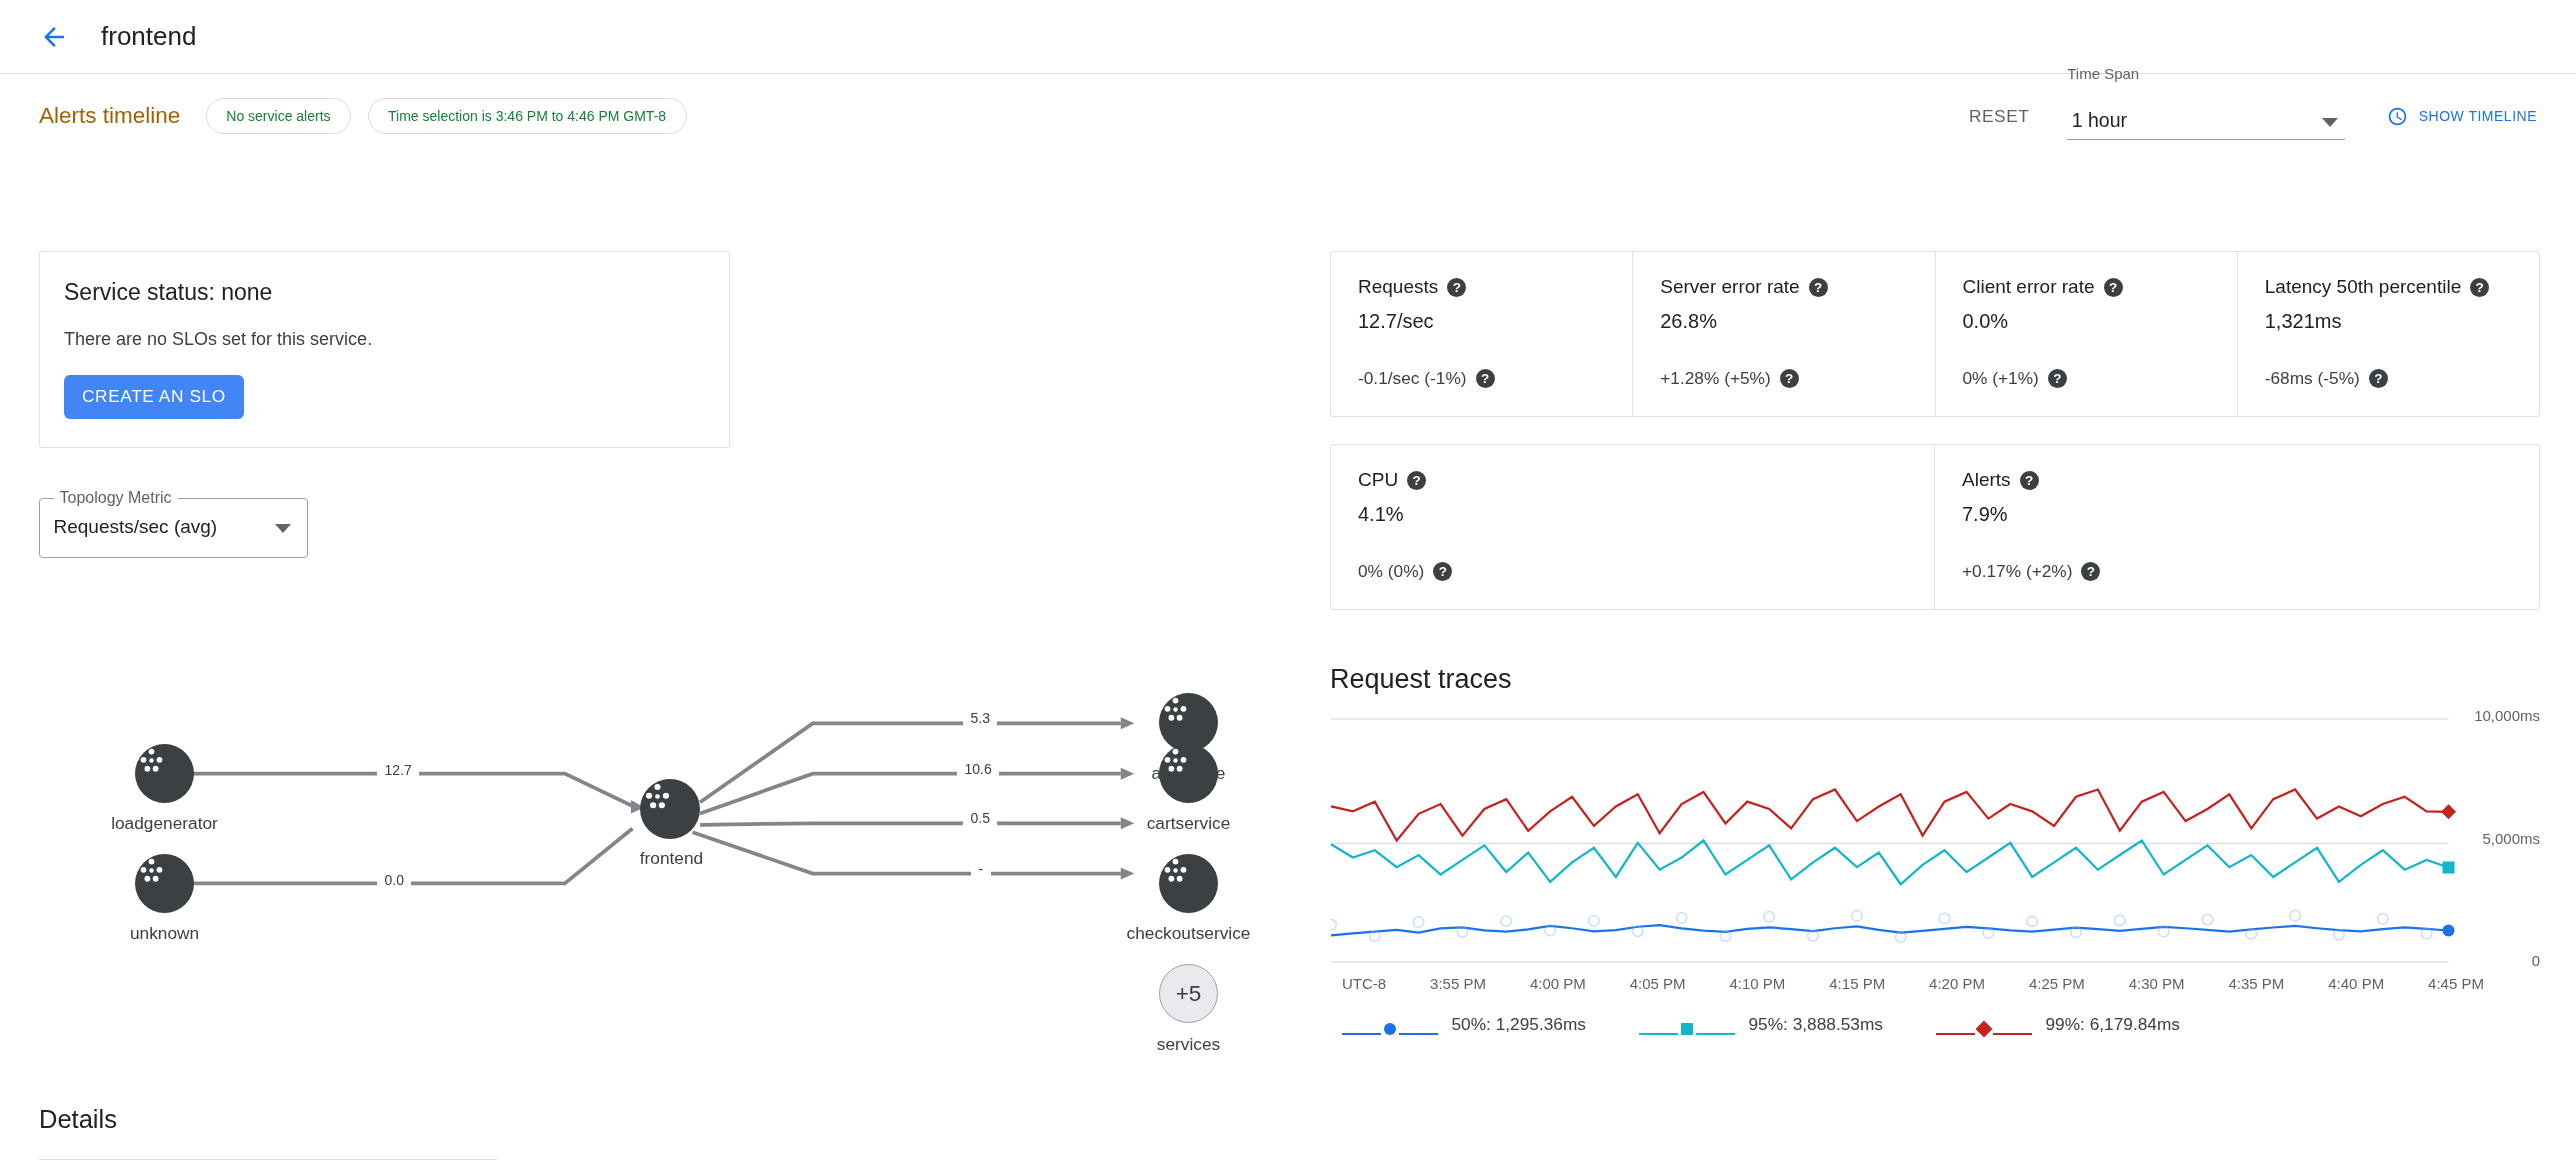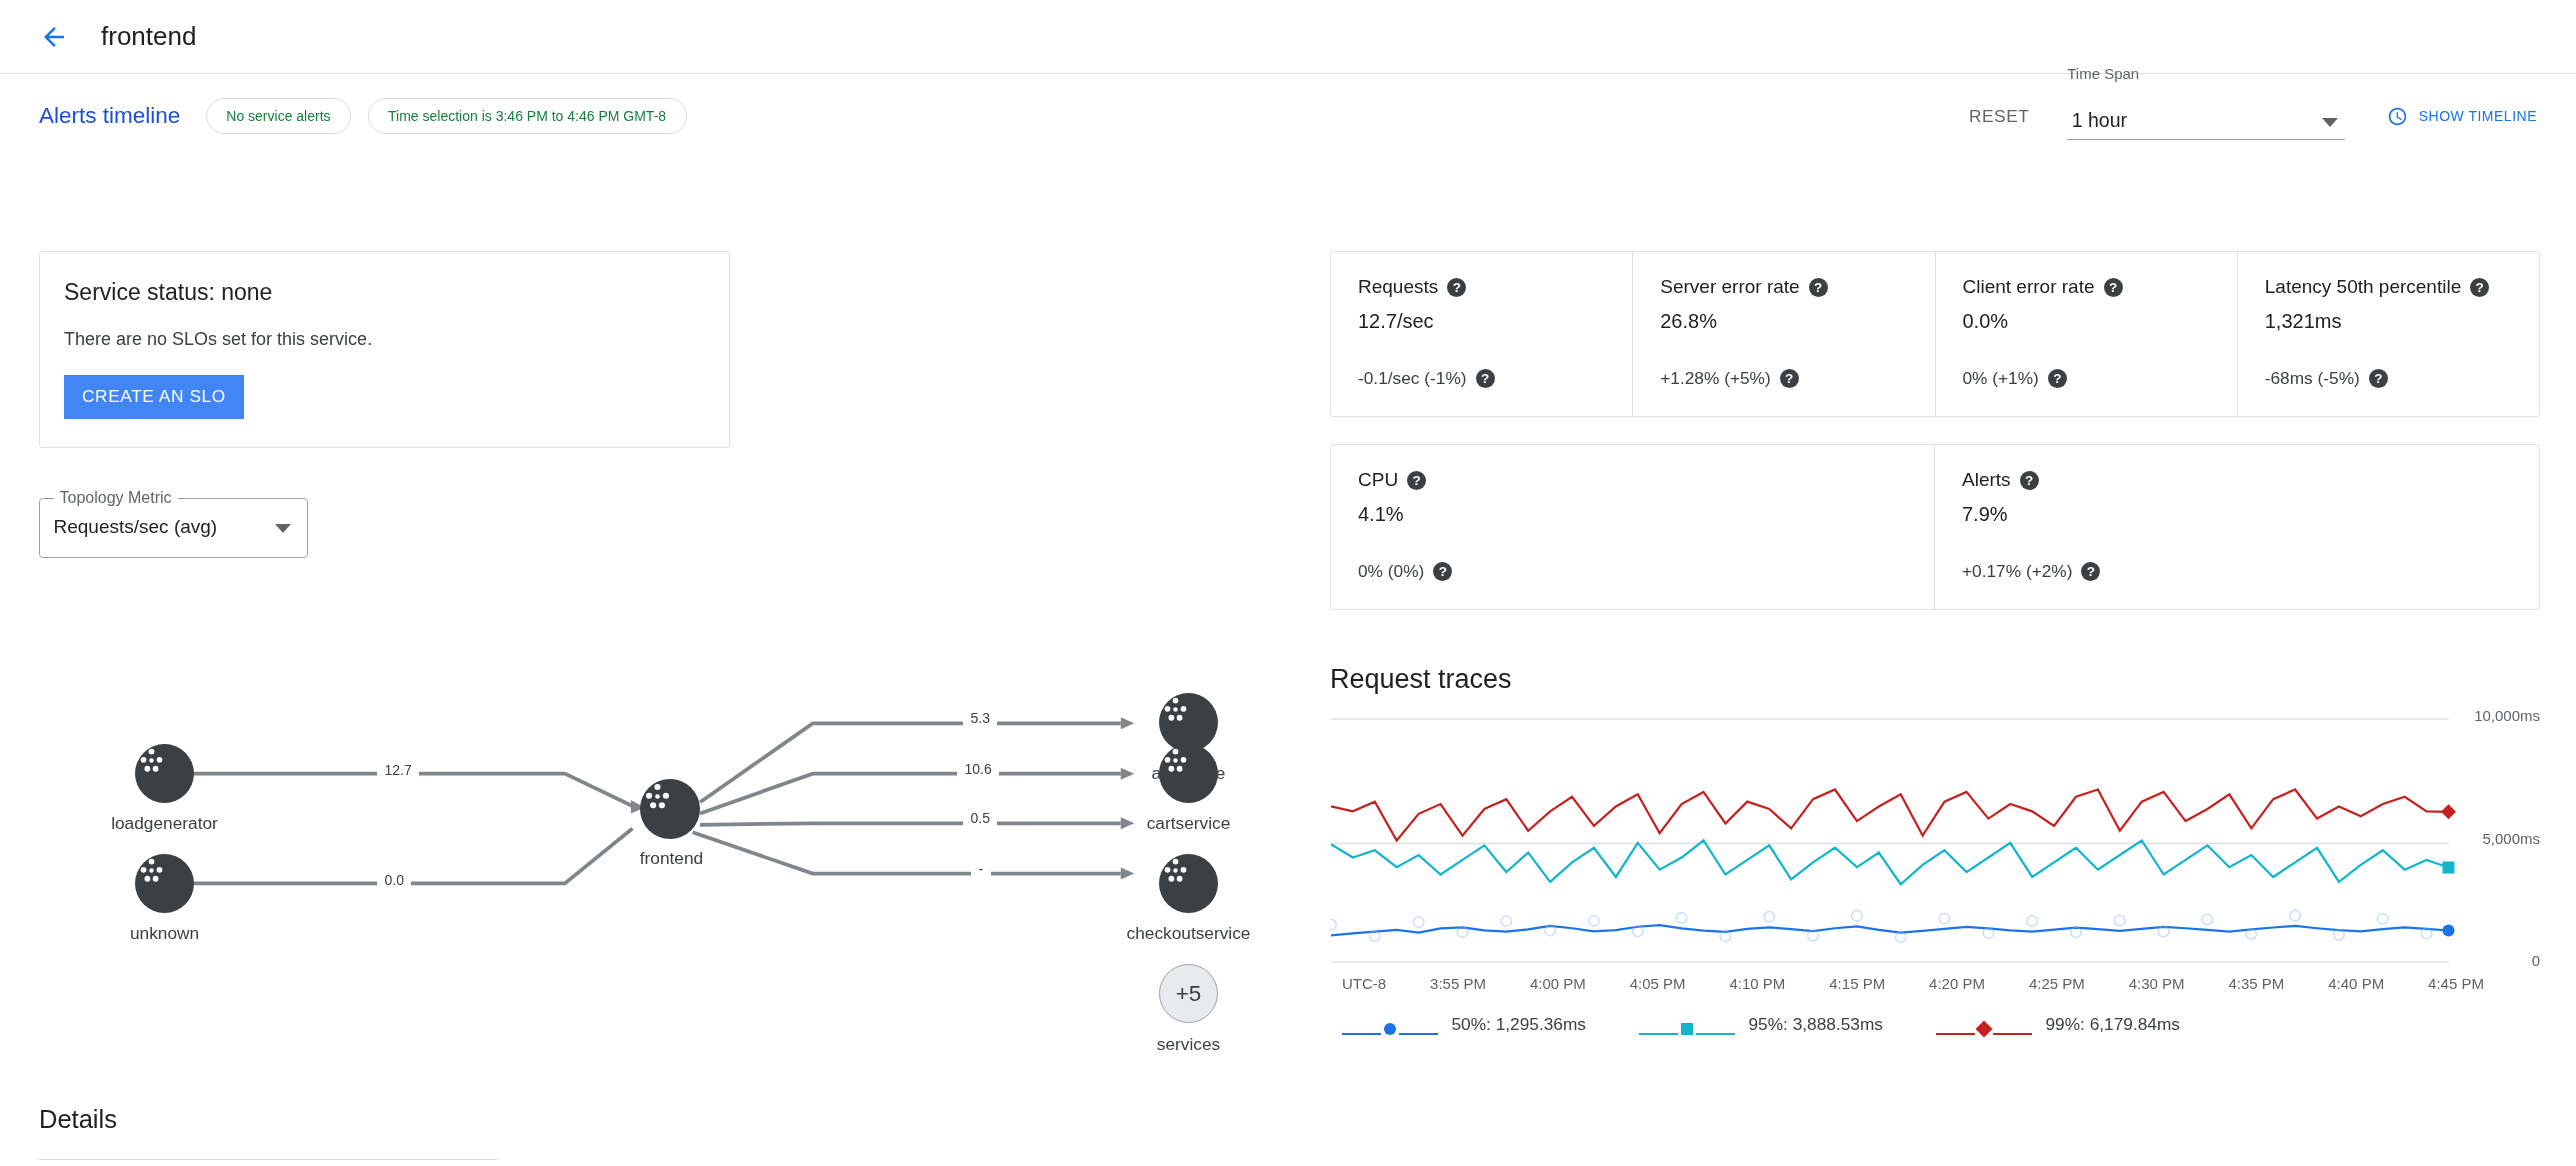--- a/index.html
+++ b/index.html
@@ -37,21 +37,21 @@
   
   .alerts-row {
     display: flex;
     align-items: center;
     padding: 0 39px;
     height: 84px;
     position: relative;
   }
   .alerts-title {
     font-size: 22.5px;
-    color: #1d4ed8;
+    color: #a16207;
     font-weight: 500;
     margin-right: 25.5px;
   }
   .chip {
     border: 0.8px solid #dadce0;
     border-radius: 25.5px;
     padding: 9px 19.5px;
     font-size: 14px;
     color: #15803d;
     background: #fff;
@@ -136,21 +136,21 @@
     font-size: 18px;
     color: #3c4043;
   }
   .primary-btn {
     display: inline-block;
     background: #4285f4;
     color: #fff;
     font-size: 17.3px;
     letter-spacing: 0.6px;
     padding: 11.3px 18px;
-    border-radius: 0;
+    border-radius: 6px;
     border: none;
     cursor: pointer;
     font-family: inherit;
   }
 
   .topo-select {
     margin-top: 50px;
     width: 269px;
     border: 0.8px solid #9aa0a6;
     border-radius: 3.8px;

